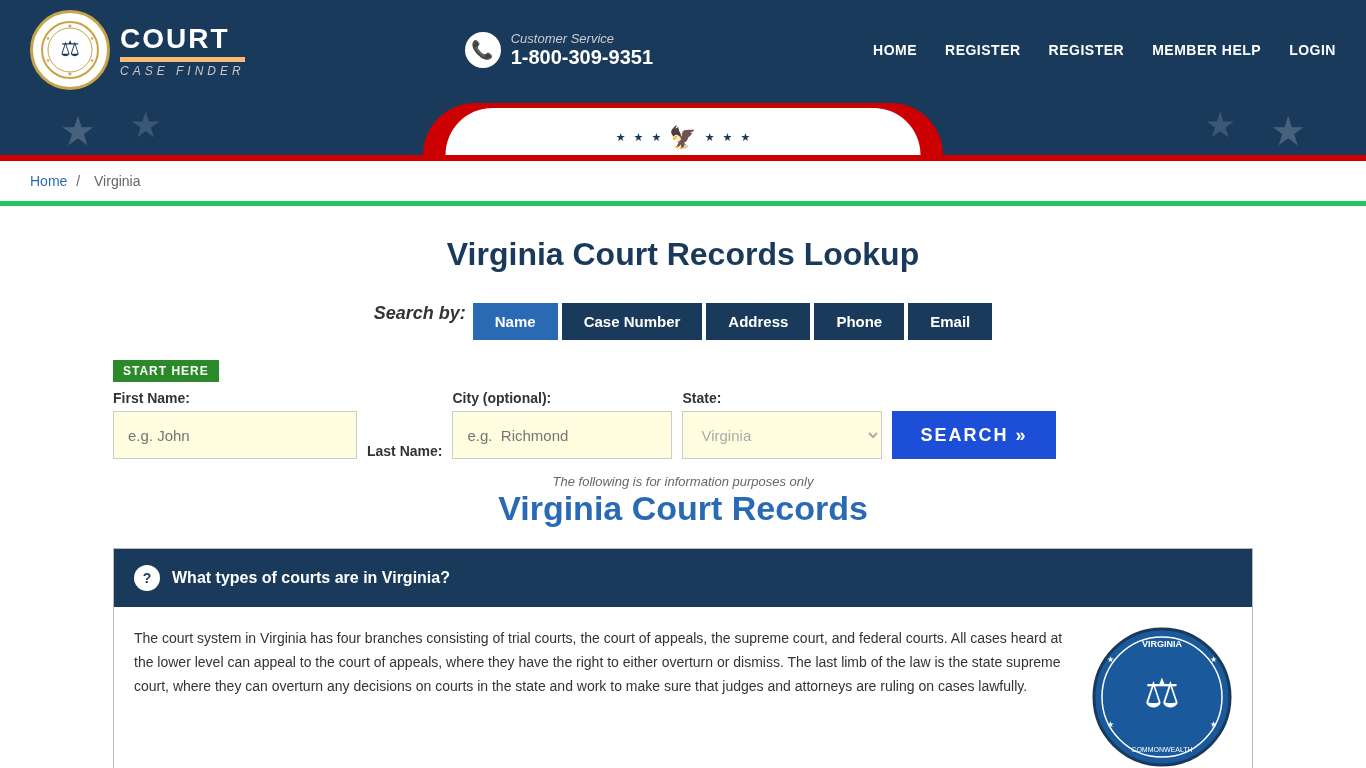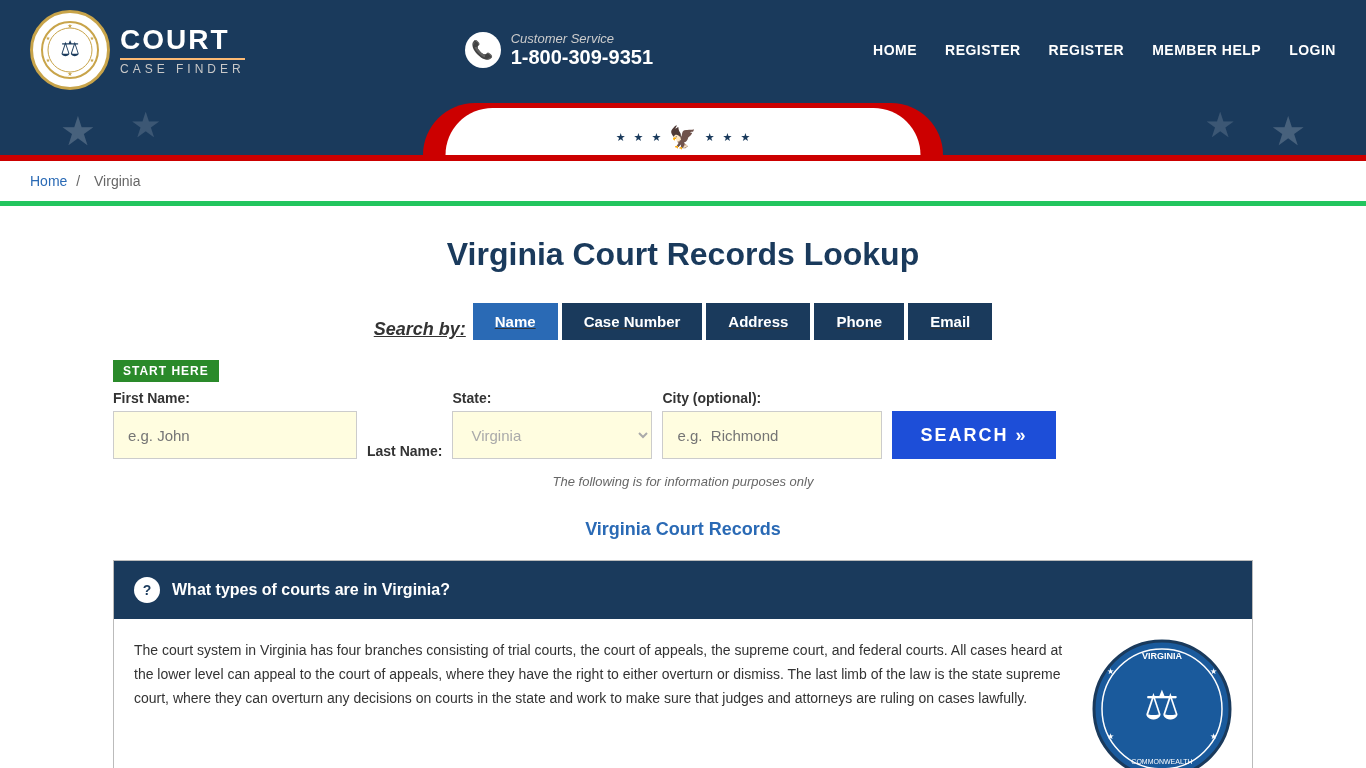--- a/index.html
+++ b/index.html
@@ -41,23 +41,24 @@
     .logo-text .court {
       font-size: 28px;
       font-weight: 900;
       letter-spacing: 2px;
       color: #fff;
     }
     .logo-text .case-finder {
       font-size: 12px;
       letter-spacing: 4px;
       color: #c8c8c8;
-      border-top: 2px solid #fdba74;
+      border-top: 5px solid #fdba74;
       margin-top: 2px;
       padding-top: 2px;
+      font-style: italic;
     }
     .customer-service {
       display: flex;
       align-items: center;
       gap: 10px;
       color: #fff;
     }
     .phone-icon {
       width: 36px;
       height: 36px;
@@ -116,25 +117,24 @@
       font-size: 32px;
       font-weight: 700;
       color: #1a3a5c;
       margin-bottom: 30px;
       margin-top: 10px;
     }
 
     
     .search-by-row {
       display: flex;
-      align-items: flex-end;
+      align-items: flex-start;
       justify-content: center;
       gap: 7px;
       margin-bottom: 20px;
-      text-decoration: underline;
     }
     .search-by-label {
       font-size: 18px;
       font-weight: 700;
       font-style: italic;
       color: #333;
     }
     .search-tabs {
       display: flex;
       gap: 4px;
@@ -206,27 +206,26 @@
       align-items: center;
       gap: 6px;
       white-space: nowrap;
     }
 
     .disclaimer {
       text-align: center;
       font-size: 13px;
       font-style: italic;
       color: #666;
-      margin-bottom: 30px;
     }
 
     
     .section-title {
       text-align: center;
-      font-size: 18px;
+      font-size: 34px;
       font-weight: 700;
       color: #2a6ab5;
       margin-bottom: 20px;
     }
 
     
     .faq-item {
       border: 1px solid #bbb;
       margin-bottom: 0;
     }
@@ -369,35 +368,35 @@
     <div>
       <span class="start-here-badge">START HERE</span>
     </div>
     <div class="search-fields">
       <div class="field-group first-name">
         <label>First Name:</label>
         <input type="text" placeholder="e.g. John" style="">
       </div>
       <div class="field-group last-name">
         <label>Last Name:</label>
+      </div>
+      <div class="field-group city">
+        <label>City (optional):</label>
+        <input type="text" placeholder="e.g.  Richmond" style="">
       </div>
       <div class="field-group state-field">
         <label>State:</label>
         <select>
           <option>Virginia</option>
           <option>Alabama</option>
           <option>Alaska</option>
           <option>Arizona</option>
           <option>California</option>
         </select>
       </div>
-      <div class="field-group city">
-        <label>City (optional):</label>
-        <input type="text" placeholder="e.g.  Richmond" style="">
-      </div>
       <button class="search-btn">SEARCH »</button>
     </div>
   </div>
 
   <p class="disclaimer">The following is for information purposes only</p>
 
   <h2 class="section-title">Virginia Court Records</h2>
 
   <div class="faq-item">
     <div class="faq-header">

